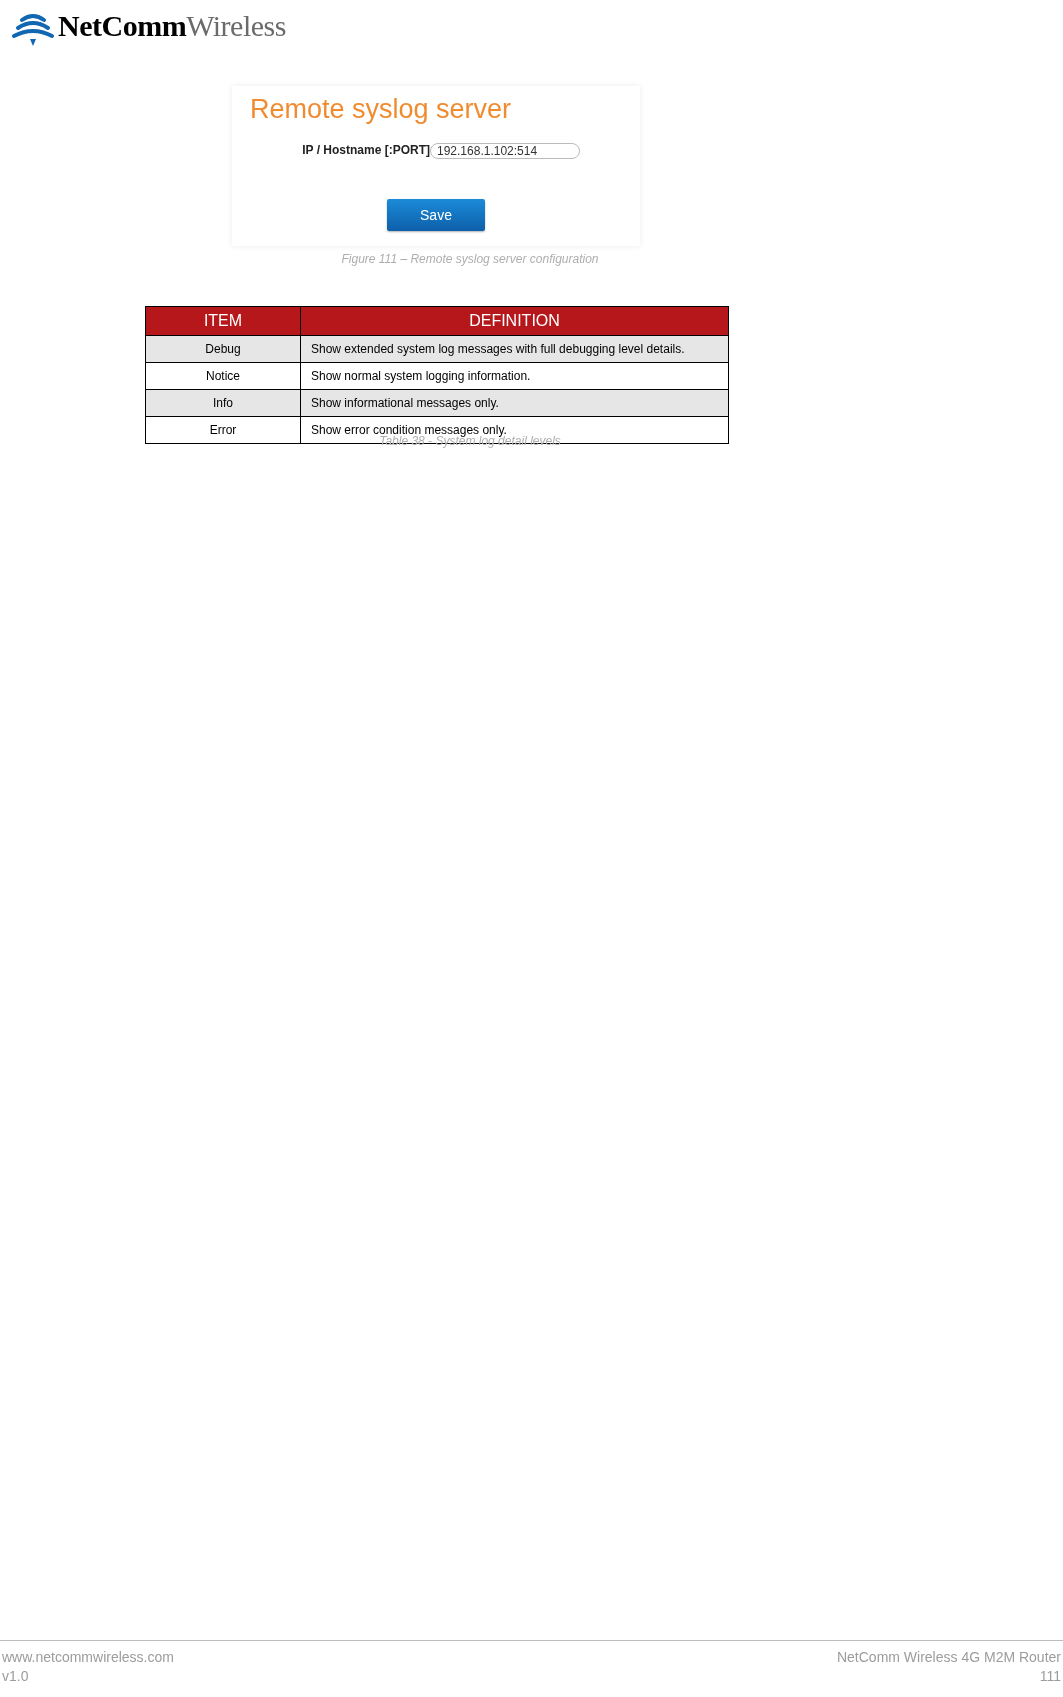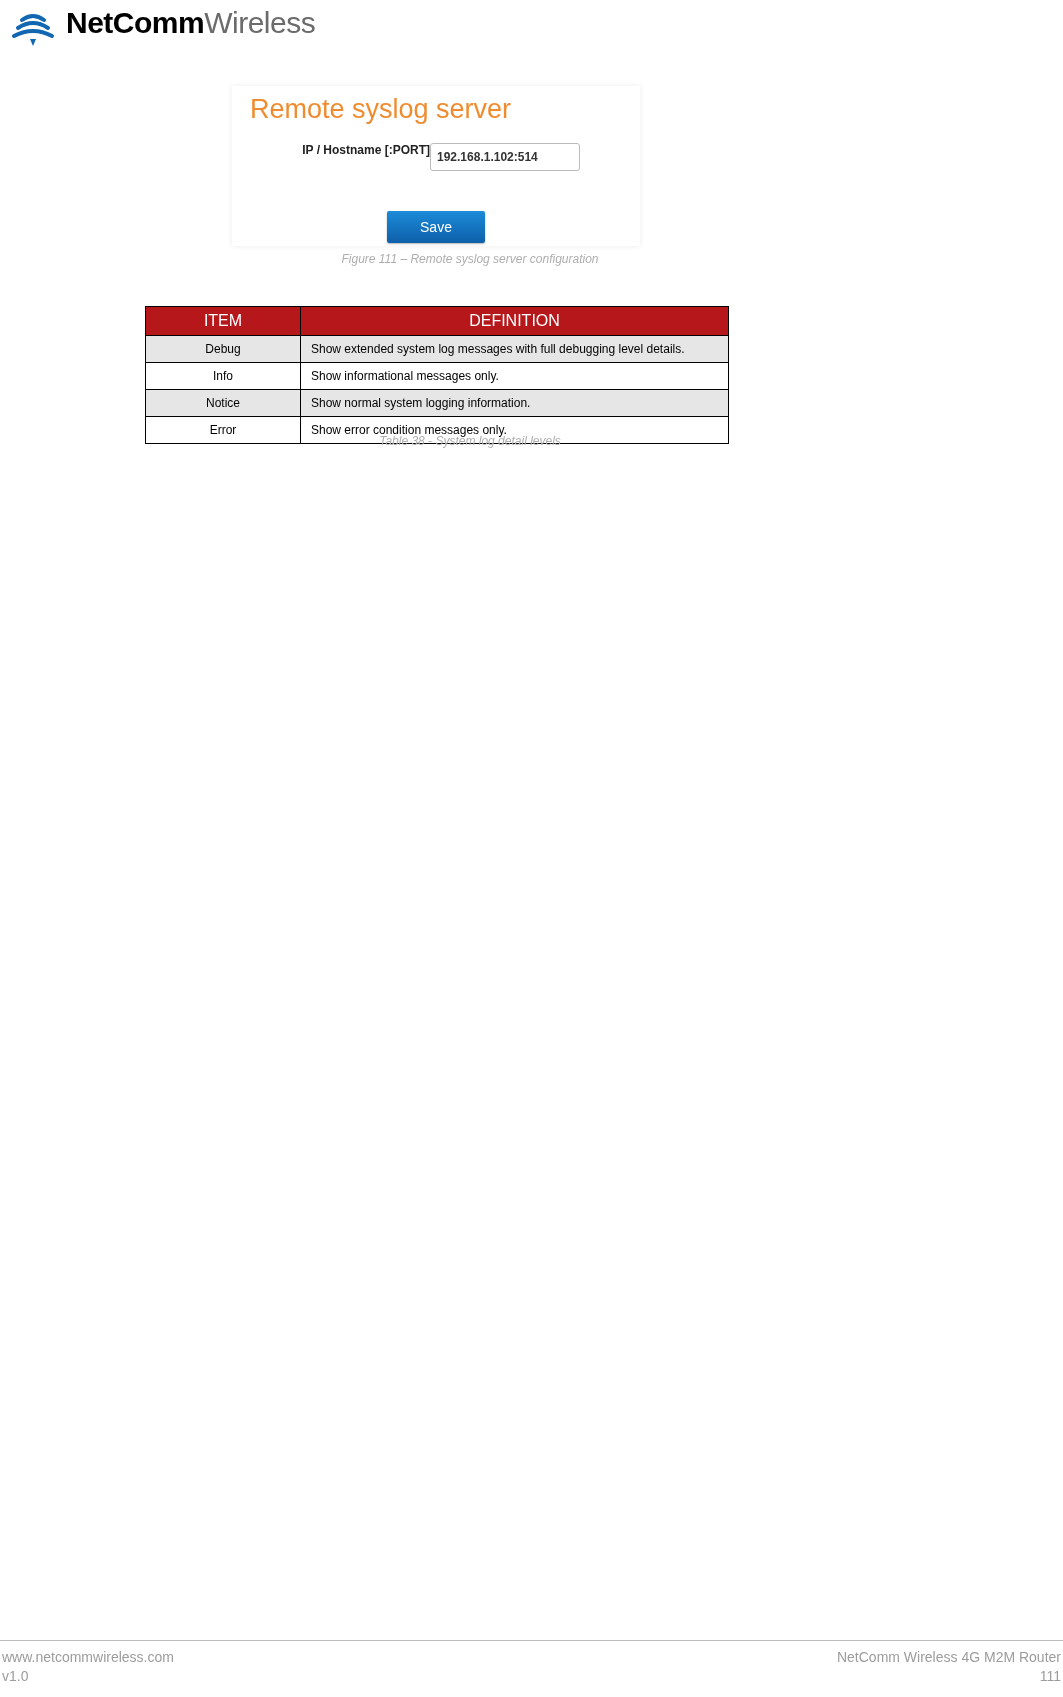--- a/index.html
+++ b/index.html
@@ -12,22 +12,23 @@
   }
 
   
   .header {
     position: absolute;
     top: 0; left: 0; right: 0;
     padding: 6px 0 0 10px;
   }
   .logo {
     display: flex;
-    align-items: flex-start;
-    gap: 10px;
+    align-items: center;
+    gap: 2px;
+    font-family: Liberation Serif, serif;
   }
   .logo-icon svg { display: block; }
   .brand {
     font-size: 30px;
     letter-spacing: -0.5px;
   }
   .brand-bold { font-weight: 700; color: #000; }
   .brand-light { font-weight: 300; color: #6b6b6b; }
 
   
@@ -53,28 +54,27 @@
   }
   .field-label {
     font-size: 12px;
     font-weight: 700;
     color: #222;
     width: 180px;
     text-align: right;
   }
   .field-input {
     width: 150px;
-    height: 28px;
+    height: 16px;
     border: 1px solid #bbb;
-    border-radius: 3px;
+    border-radius: 8px;
     padding: 2px 6px;
     font-size: 12px;
     color: #333;
     background: #fff;
-    font-weight: bold;
   }
   .save-btn-wrap {
     text-align: center;
     margin-top: 40px;
   }
   .save-btn {
     display: inline-block;
     min-width: 98px;
     padding: 8px 24px;
     background: linear-gradient(to bottom, #1b8bd8, #0e5faa);
@@ -185,26 +185,26 @@
       <th>ITEM</th>
       <th>DEFINITION</th>
     </tr>
   </thead>
   <tbody>
     <tr>
       <td>Debug</td>
       <td>Show extended system log messages with full debugging level details.</td>
     </tr>
     <tr>
+      <td>Notice</td>
+      <td>Show normal system logging information.</td>
+    </tr>
+    <tr>
       <td>Info</td>
       <td>Show informational messages only.</td>
-    </tr>
-    <tr>
-      <td>Notice</td>
-      <td>Show normal system logging information.</td>
     </tr>
     <tr>
       <td>Error</td>
       <td>Show error condition messages only.</td>
     </tr>
   </tbody>
 </table>
 
 <div class="table-caption">Table 38 - System log detail levels</div>
 

